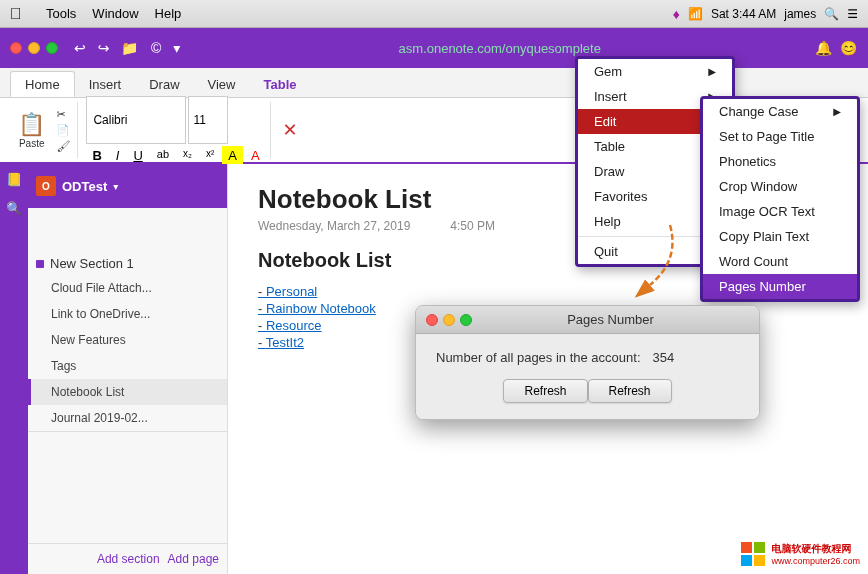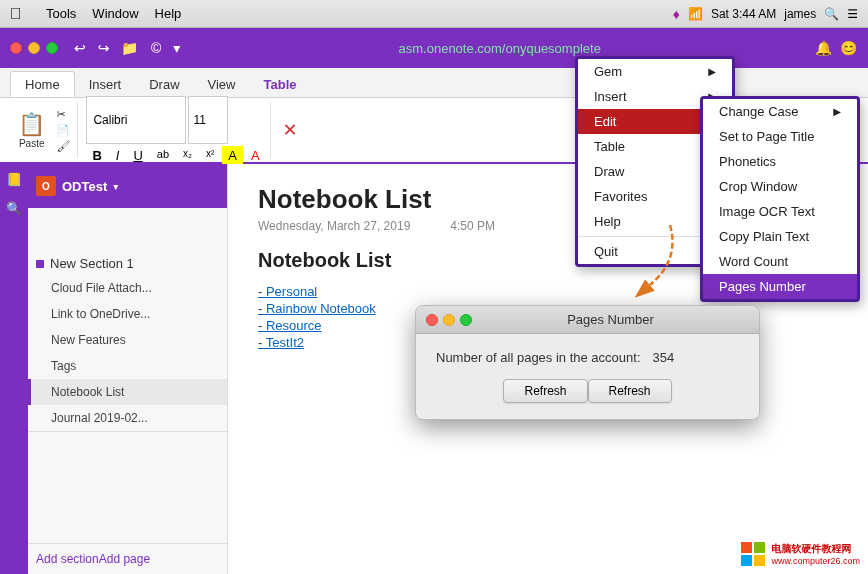--- a/index.html
+++ b/index.html
@@ -159,21 +159,22 @@
       cursor: pointer;
       border-left: 3px solid transparent;
     }
     .page-item.active { background: #e8e8e8; border-left-color: #7B2FBE; font-weight: 500; }
 
     .sidebar-bottom {
       margin-top: auto;
       padding: 8px;
       border-top: 1px solid #ddd;
       display: flex;
-      gap: 0;
+      gap: 8px;
+      justify-content: flex-end;
     }
     .add-link { color: #7B2FBE; font-size: 12px; cursor: pointer; }
 
     
     .content-area {
       flex: 1;
       background: white;
       padding: 20px 30px;
       overflow: auto;
       position: relative;

